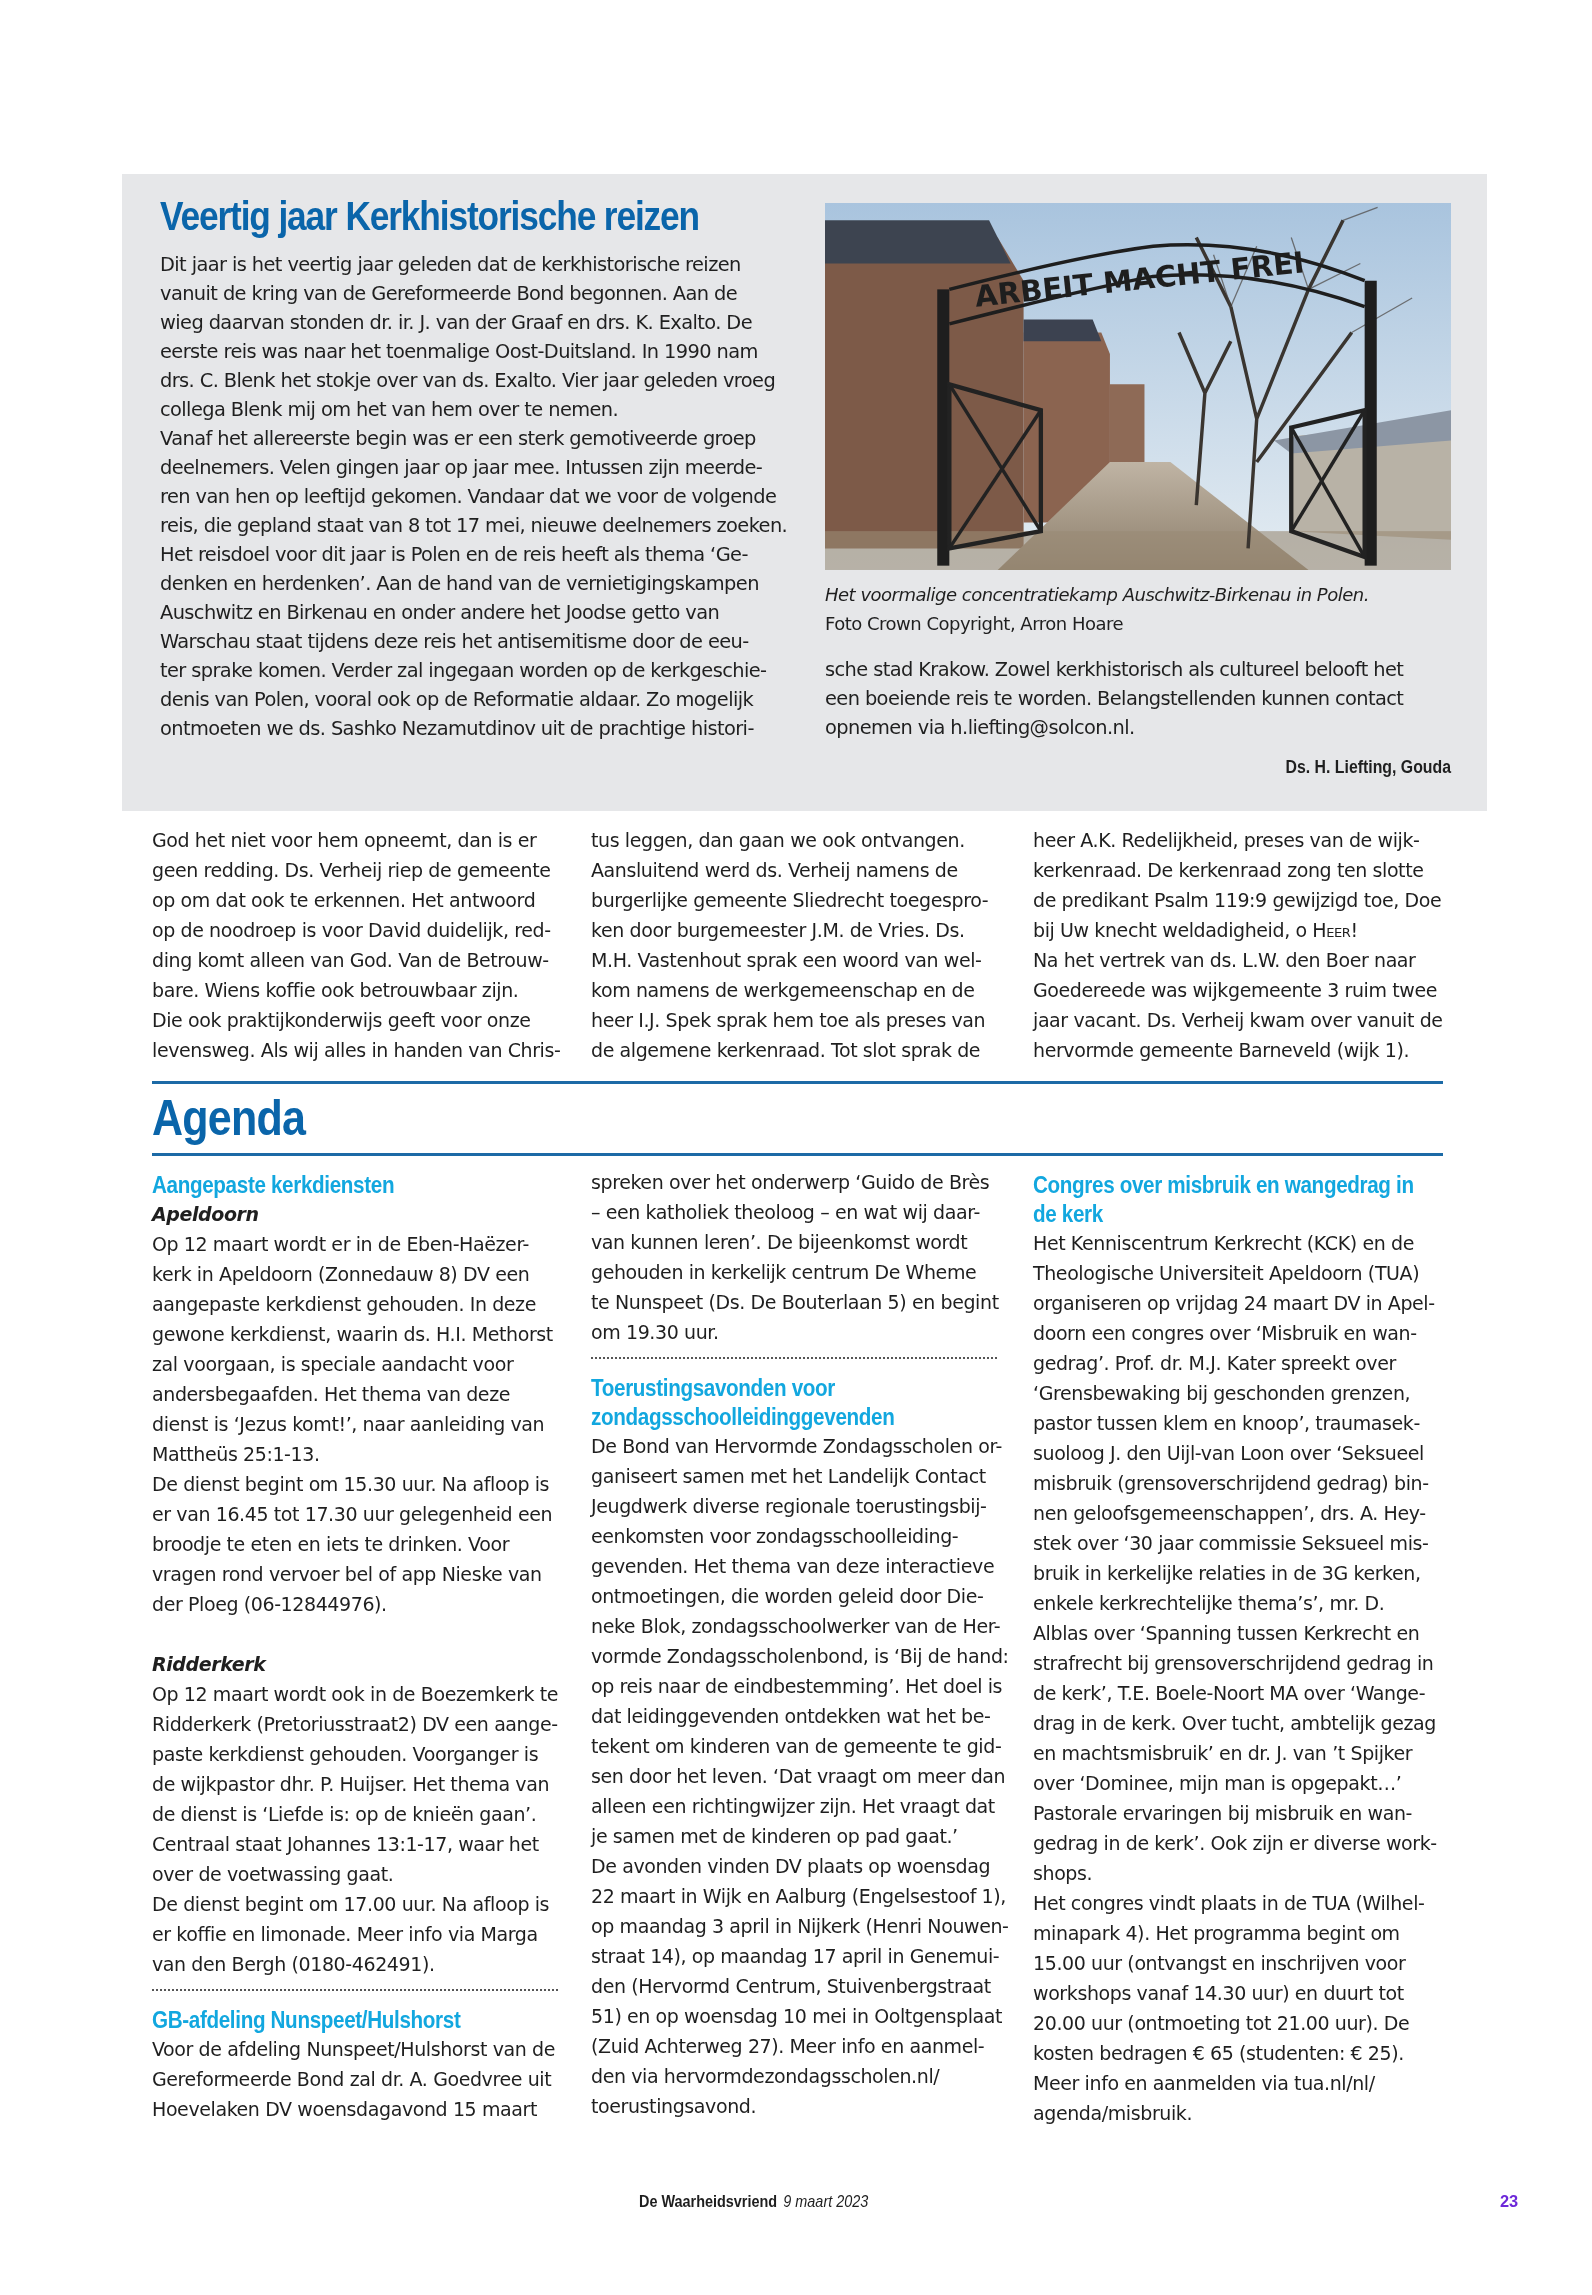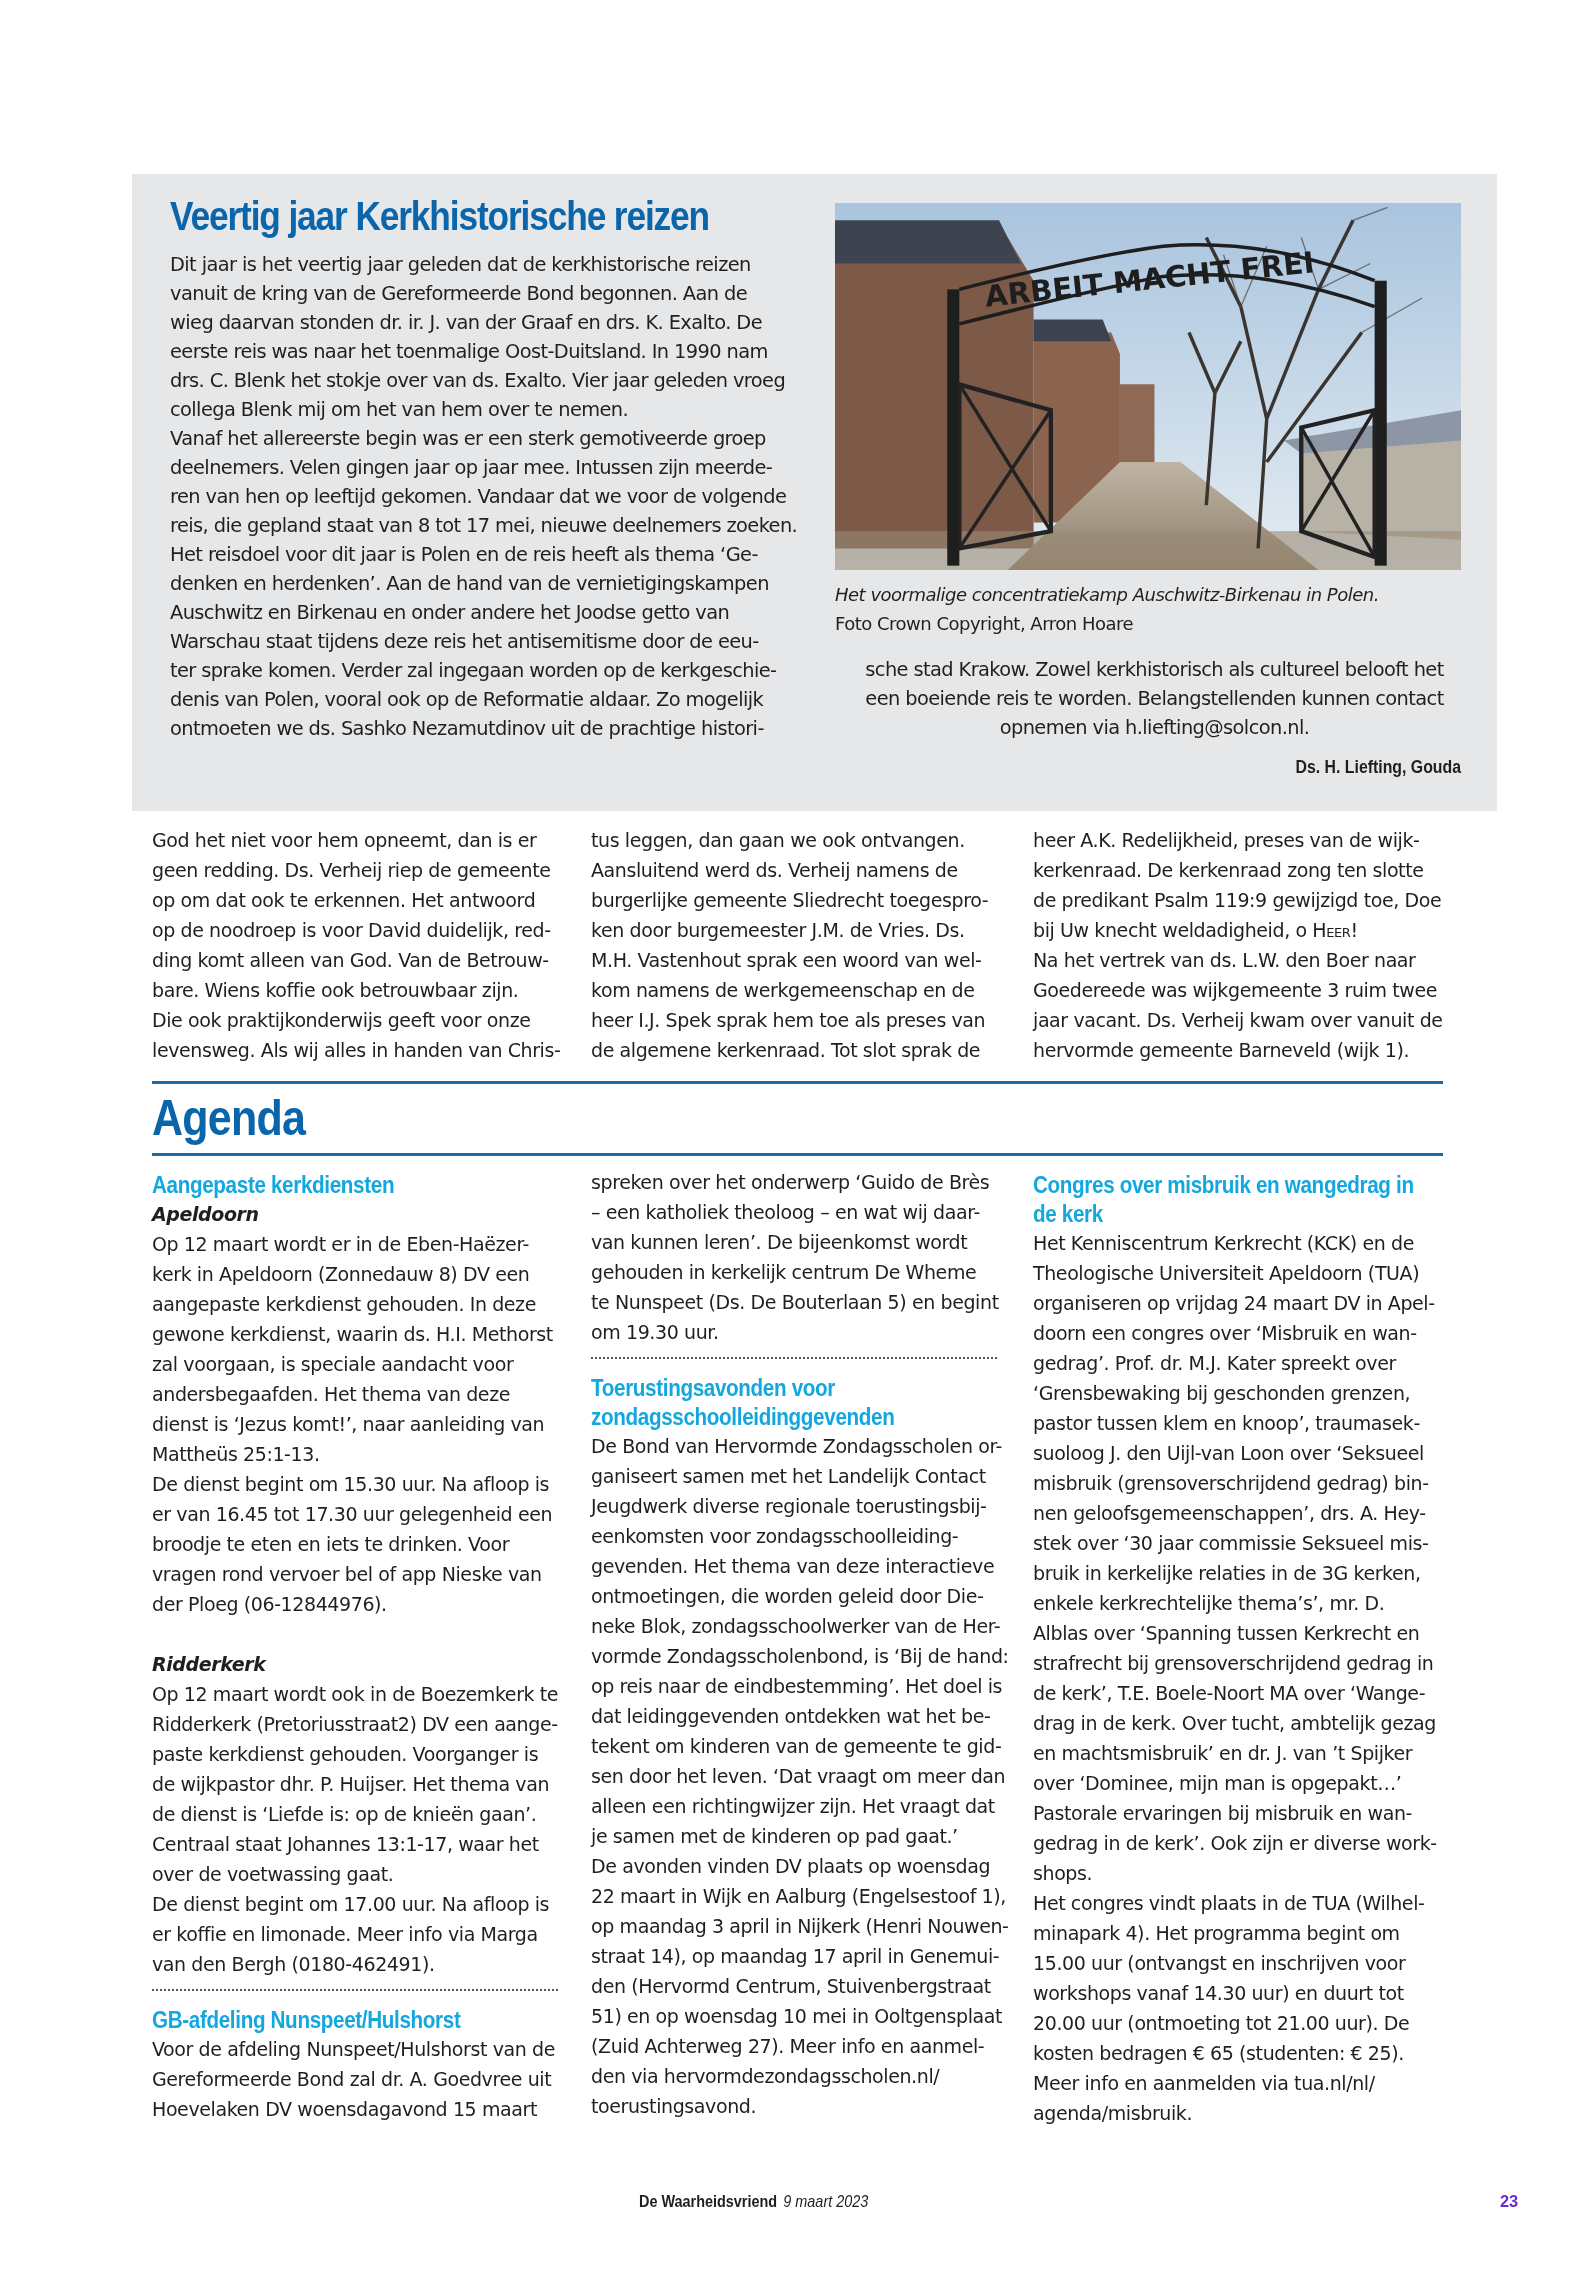--- a/index.html
+++ b/index.html
@@ -1,17 +1,17 @@
 <!DOCTYPE html>
 <html style="font-size:14px"><head>
 <meta charset="utf-8">
 <style>
   html,body{margin:0;padding:0;background:#ffffff;}
   body{width:1592px;height:2295px;position:relative;overflow:hidden;font-family:"DejaVu Sans",sans-serif;color:#1f1f1f;}
-  .boxed{position:absolute;left:132px;top:174px;width:1365px;height:637px;background:#e6e7e9;}
+  .boxed{position:absolute;left:122px;top:174px;width:1365px;height:637px;background:#e6e7e9;}
   .box-title{position:absolute;left:38px;top:19px;margin:0;font-family:"Liberation Sans",sans-serif;font-weight:bold;font-size:41px;color:#0a65aa;letter-spacing:-1.3px;transform:scaleX(0.86);transform-origin:left top;white-space:nowrap;}
   .box-text{position:absolute;font-family:"DejaVu Sans",sans-serif;font-size:19.4px;line-height:29px;color:#1f1f1f;letter-spacing:-0.6px;}
   .box-text .line{display:block;white-space:nowrap;}
   .photo{position:absolute;left:703px;top:28.5px;width:626px;height:367px;overflow:hidden;background:#cfd8e2;}
   .caption{position:absolute;left:703px;top:406px;font-size:18px;line-height:29px;color:#1f1f1f;letter-spacing:-0.5px;white-space:nowrap;}
   .caption i{font-style:italic;margin-top:28px;}
   .byline{position:absolute;right:36px;top:583px;font-family:"Liberation Sans",sans-serif;font-weight:bold;font-size:18px;color:#1f1f1f;transform:scaleX(0.88);transform-origin:right top;white-space:nowrap;}
   .col{position:absolute;font-size:19px;line-height:30px;color:#1f1f1f;letter-spacing:-0.4px;}
   .col .line{display:block;white-space:nowrap;}
   .rule{position:absolute;left:152px;width:1291px;height:2.6px;background:#1c6aa6;}
@@ -97,21 +97,21 @@
       <path d="M144 140 Q 300 100 380 85 Q 500 75 625 120" stroke="#1e1e1e" stroke-width="4" fill="none"></path>
       <text x="175" y="120" font-family="DejaVu Sans, sans-serif" font-size="34" font-weight="bold" fill="#1e1e1e" transform="rotate(-6 175 120)">ARBEIT MACHT FREI</text>
     </svg>
   </div>
 
   <div class="caption">
     <i>Het voormalige concentratiekamp Auschwitz-Birkenau in Polen.</i><br>
     <span>Foto Crown Copyright, Arron Hoare</span>
   </div>
 
-  <div class="box-text" style="left:703px;top:481px;width:639px;text-align:center;" id="box-right">
+  <div class="box-text" style="left:703px;top:481px;width:639px;" id="box-right">
       <span class="line">sche stad Krakow. Zowel kerkhistorisch als cultureel belooft het</span>
       <span class="line">een boeiende reis te worden. Belangstellenden kunnen contact</span>
       <span class="line">opnemen via h.liefting@solcon.nl.</span>
     </div>
   <div class="byline">Ds. H. Liefting, Gouda</div>
 </div>
 
 <div class="col" style="left:152px;top:825px;width:406px;" id="cont1">
     <span class="line">God het niet voor hem opneemt, dan is er</span>
     <span class="line">geen redding. Ds. Verheij riep de gemeente</span>

